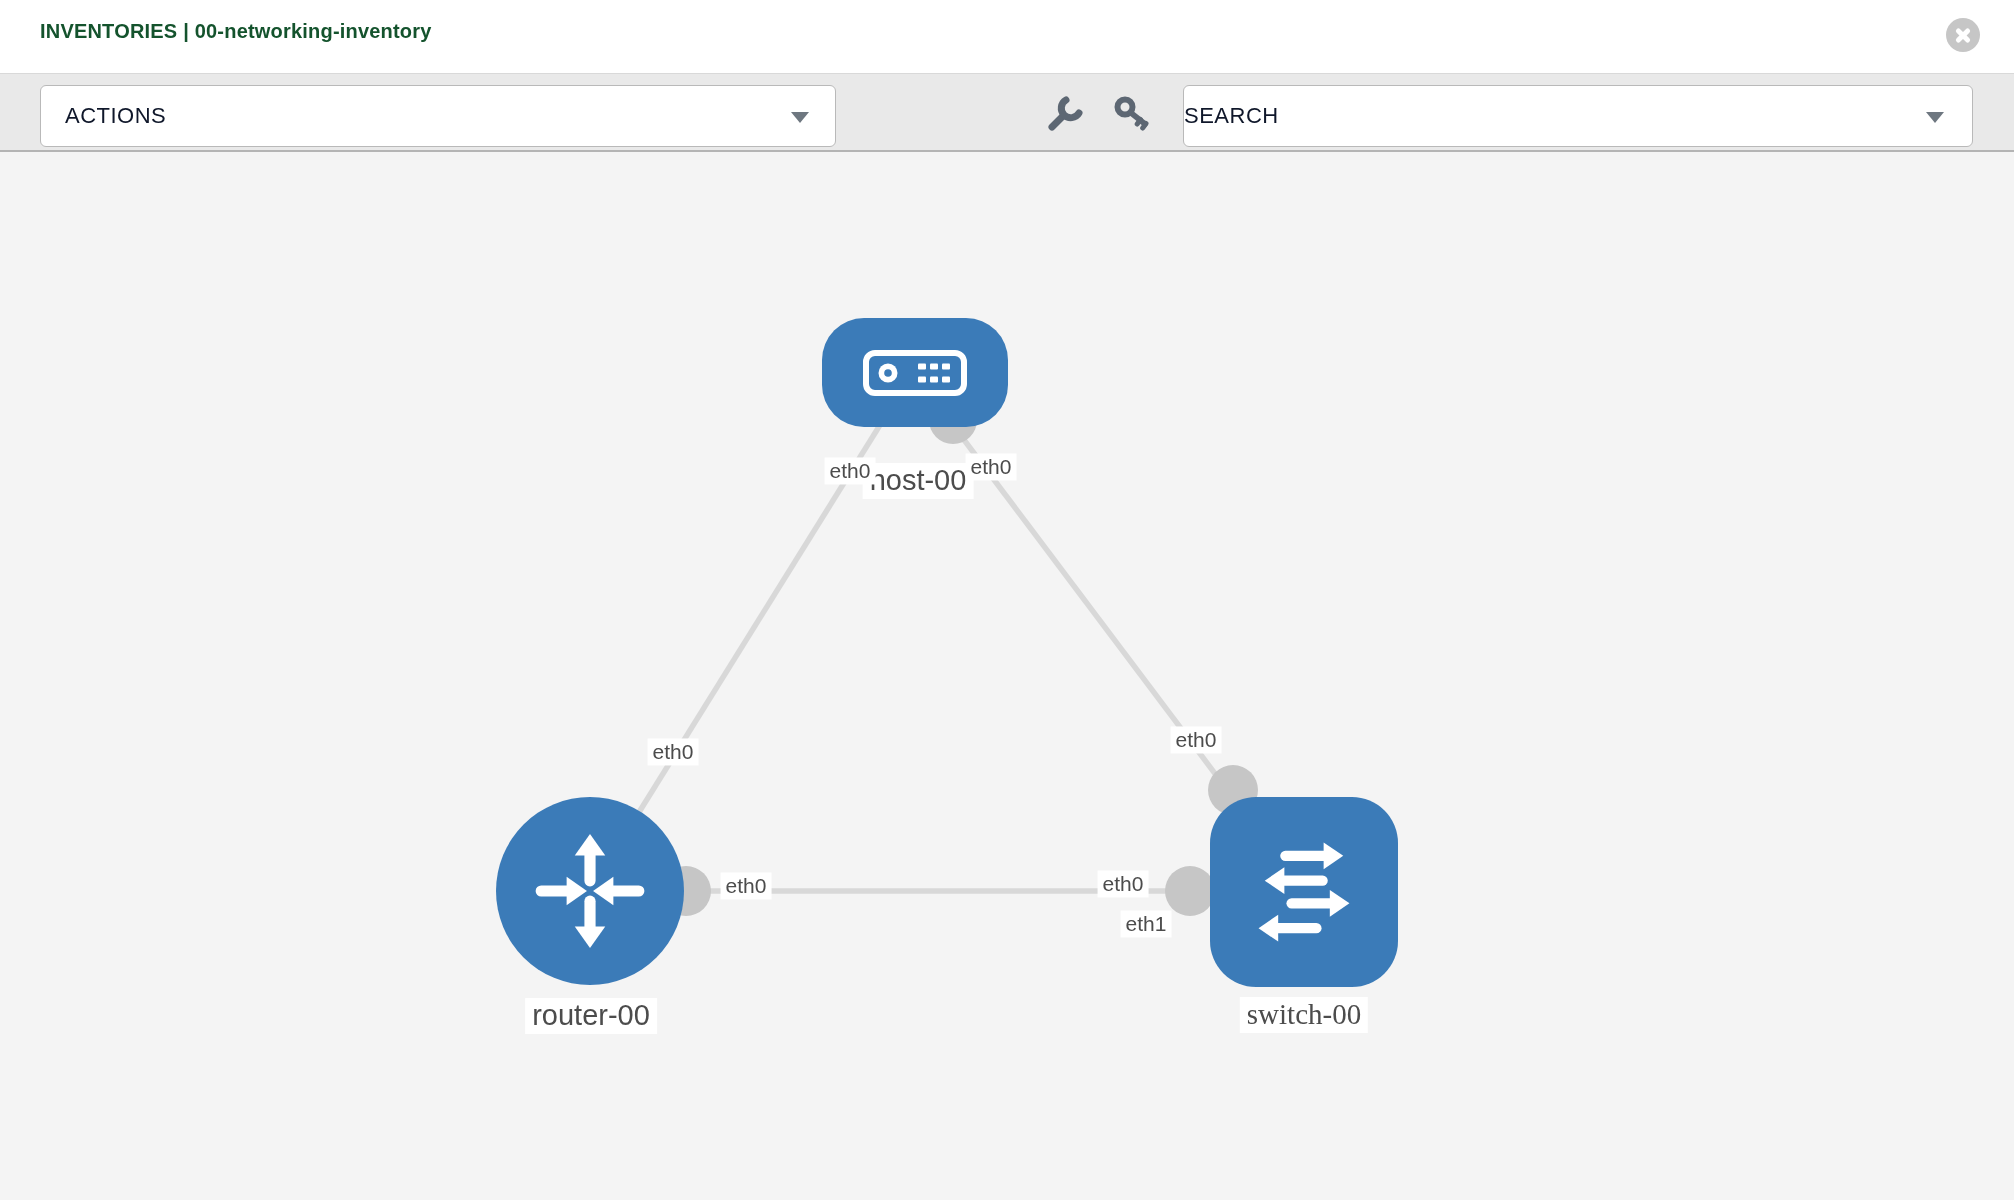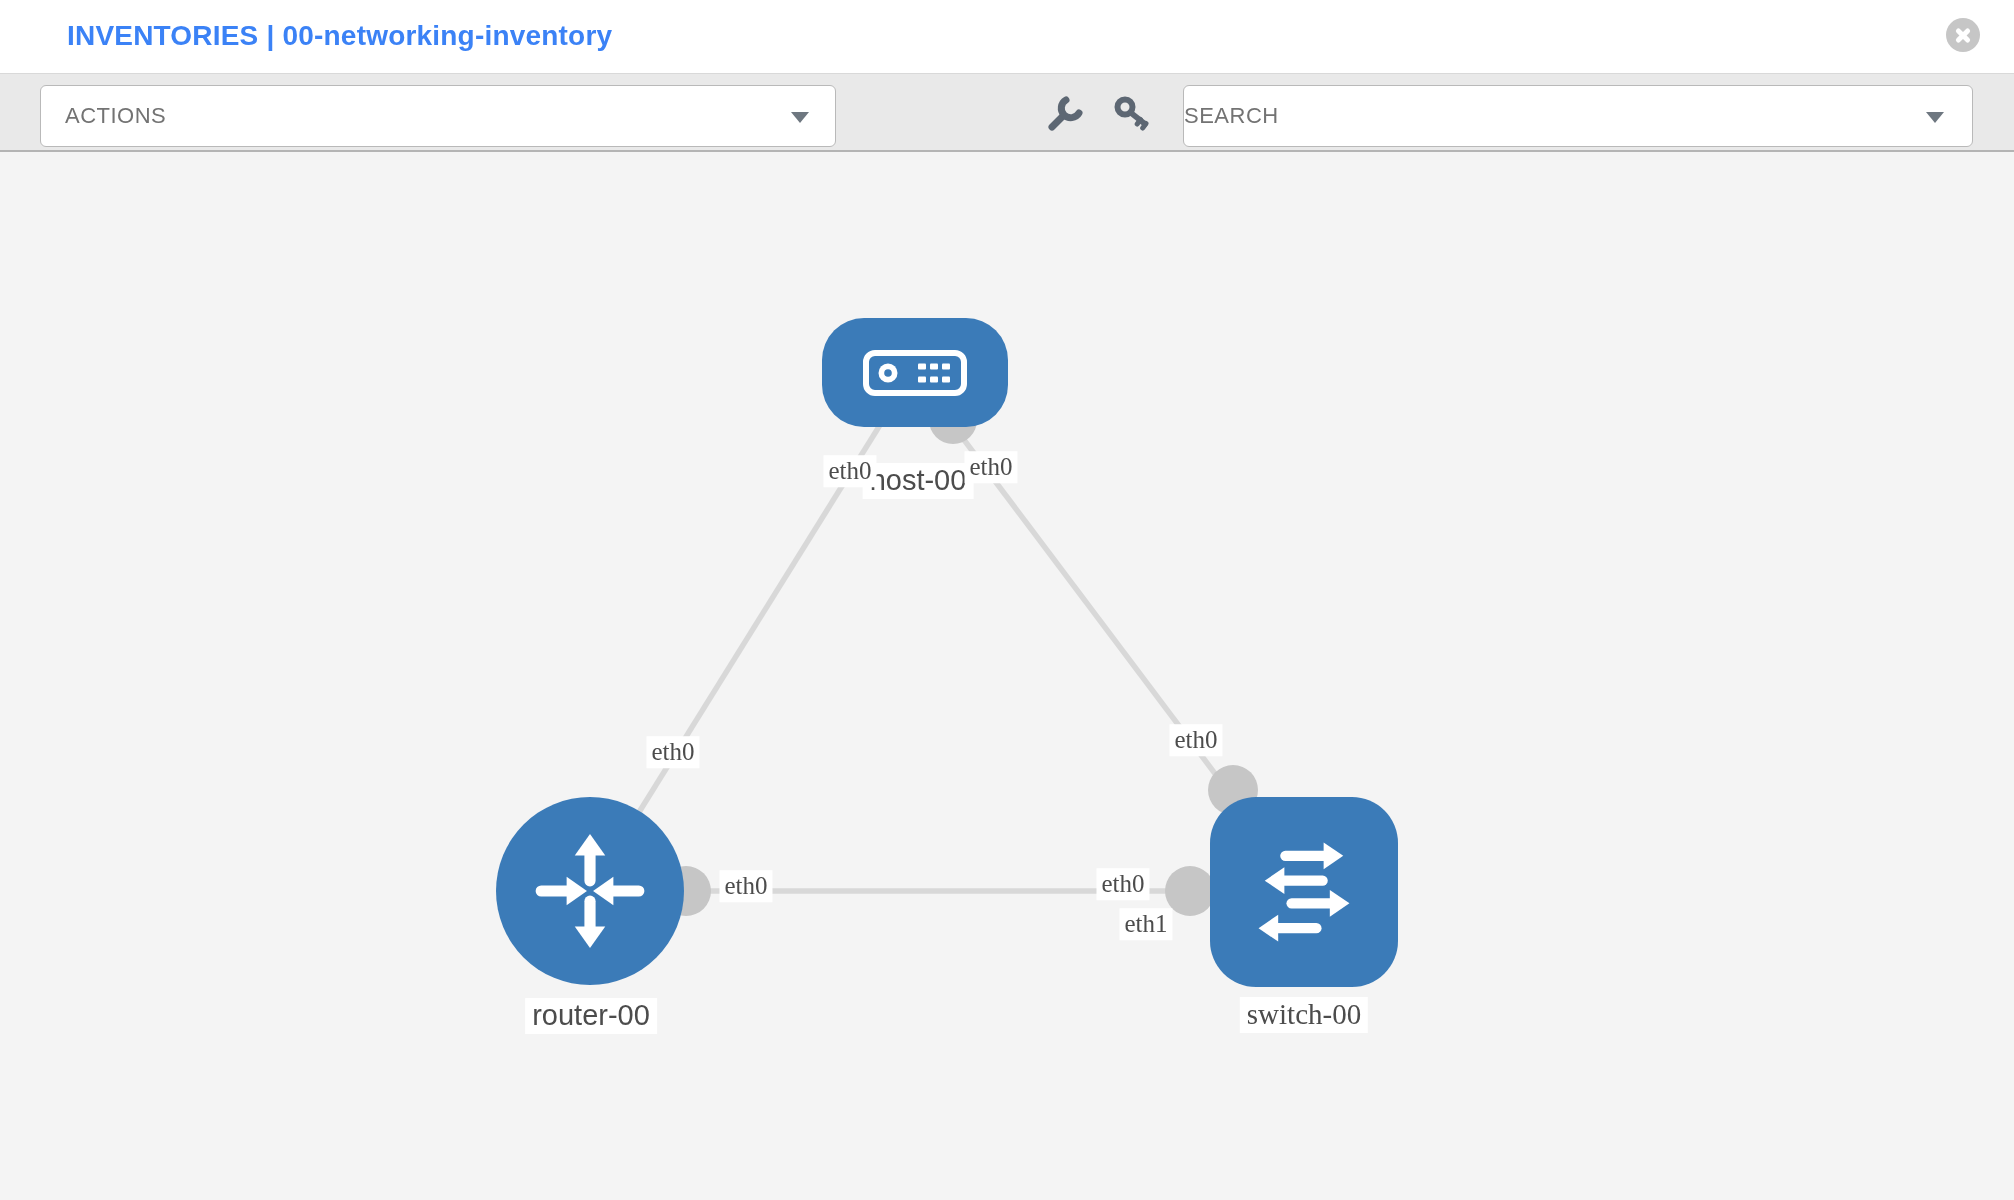--- a/index.html
+++ b/index.html
@@ -11,55 +11,55 @@
     --chip-text:#4c4c4c;
     --slate-icon:#5d6773;
   }
   *{box-sizing:border-box;margin:0;padding:0;}
   html,body{width:2014px;height:1200px;overflow:hidden;background:#fff;
     font-family:"Liberation Sans","DejaVu Sans",sans-serif;}
   .stage{position:relative;width:2014px;height:1200px;overflow:hidden;background:#fff;}
 
   
   .header{position:absolute;left:0;top:0;width:100%;height:73px;background:#fff;}
-  .header-title{position:absolute;left:40px;top:20px;font-size:28px;font-weight:bold;color:#3b82f6;letter-spacing:.2px;margin-left:27px;}
+  .header-title{position:absolute;left:40px;top:20px;font-size:20px;font-weight:bold;color:#14532d;letter-spacing:.2px;}
   .close-btn{position:absolute;left:1946px;top:18px;width:34px;height:34px;border-radius:50%;
     background:#c6c6c6;cursor:pointer;}
   .close-btn .bar{position:absolute;left:8px;top:14.5px;width:18px;height:5px;border-radius:2.5px;background:#fff;}
   .close-btn .bar.a{transform:rotate(45deg);}
   .close-btn .bar.b{transform:rotate(-45deg);}
 
   
   .toolbar{position:absolute;left:0;top:73px;width:100%;height:79px;background:var(--toolbar-bg);
     border-top:1px solid #d9d9d9;border-bottom:2px solid #b4b4b4;}
   .tb-select{position:absolute;top:11px;height:62px;background:#fff;border:1px solid #b9b9b9;border-radius:6px;
     display:flex;align-items:center;cursor:pointer;}
   .tb-select.actions{left:40px;width:796px;padding-left:24px;}
   .tb-select.search{left:1183px;width:790px;}
-  .tb-select .lbl{font-size:22px;color:#737373;letter-spacing:.5px;}
+  .tb-select .lbl{font-size:22px;color:#0f172a;letter-spacing:.5px;}
   .caret{position:absolute;top:26px;width:0;height:0;border-left:9px solid transparent;border-right:9px solid transparent;
     border-top:11px solid #6e7780;}
   .tb-select.actions .caret{right:26px;}
   .tb-select.search .caret{right:28px;}
   .tool-btn{position:absolute;top:16px;width:48px;height:48px;display:flex;align-items:center;justify-content:center;cursor:pointer;}
   .tool-btn.wrench{left:1040px;}
   .tool-btn.key{left:1108px;}
 
   
   .canvas{position:absolute;left:0;top:152px;width:2014px;height:1048px;background:var(--canvas-bg);cursor:grab;}
   .links-layer{position:absolute;left:0;top:0;}
 
   .node{position:absolute;background:var(--node-blue);display:flex;align-items:center;justify-content:center;cursor:pointer;}
   .node.host{left:822px;top:166px;width:186px;height:109px;border-radius:42px;}
   .node.router{left:496px;top:645px;width:188px;height:188px;border-radius:50%;}
   .node.switch{left:1210px;top:645px;width:188px;height:190px;border-radius:46px;}
 
   .chip{position:absolute;transform:translate(-50%,-50%);background:#fff;color:var(--chip-text);white-space:nowrap;line-height:1.1;}
   .chip.node-label{font-size:29px;padding:2px 7px;}
-  .chip.iface{font-size:25px;padding:2px 5px;font-family:Liberation Serif, serif;}
+  .chip.iface{font-size:21px;padding:2px 5px;}
 </style>
 </head>
 <body>
 
 <div class="stage">
 
   <div class="header">
     <div class="header-title">INVENTORIES | 00-networking-inventory</div>
     <div class="close-btn">
       <span class="bar a"></span>

